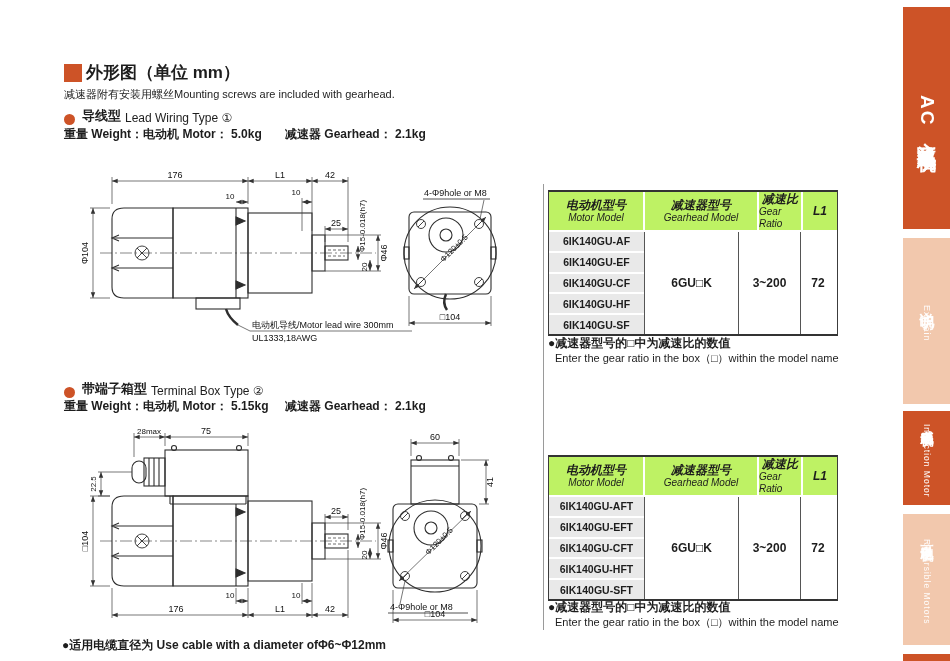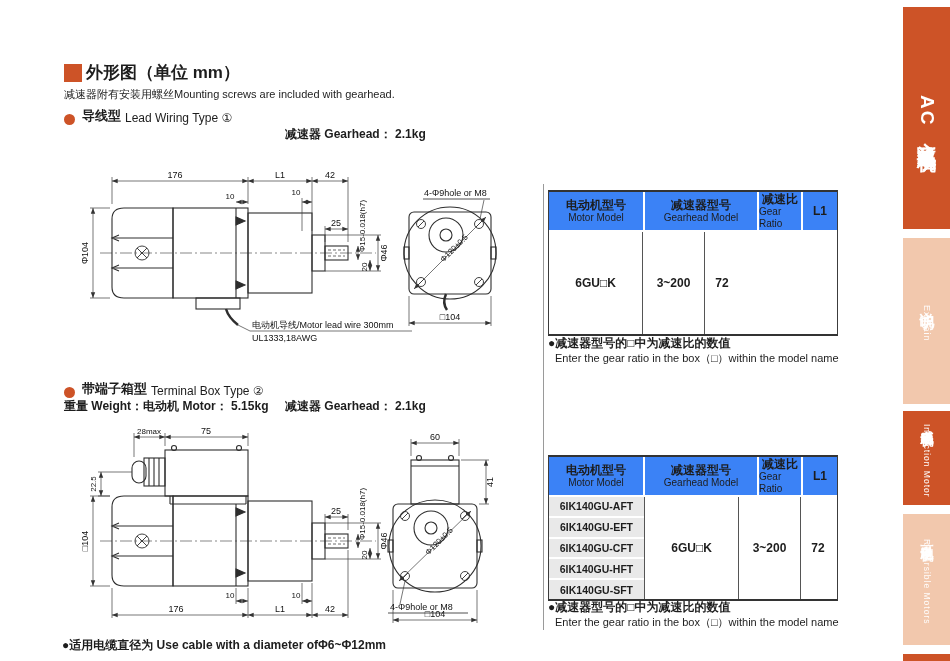--- a/index.html
+++ b/index.html
@@ -37,21 +37,21 @@
   .sec-dot{width:11px;height:11px;border-radius:50%;background:#cd5327;margin-right:7px;}
   .sec-cn{font-size:13px;font-weight:bold;margin-right:4px;}
   .sec-en{font-size:12px;}
   .weight-row{position:absolute;left:64px;width:480px;height:16px;font-size:12px;font-weight:bold;}
   .weight-row .w2{position:absolute;left:221px;top:0;}
   
   .vdivider{position:absolute;left:543px;top:184px;width:1px;height:446px;background:#9a9a9a;}
   
   .dim-table{position:absolute;left:548px;width:290px;border:1px solid #3c3c3c;
     border-top:2px solid #333;border-bottom:2px solid #333;box-sizing:border-box;}
-  .t-head{display:flex;height:38px;background:#3b82f6;border-bottom:2px solid #ffffff;}
+  .t-head{display:flex;height:38px;background:#bef264;border-bottom:2px solid #ffffff;font-style:italic;}
   .t-head .hc{display:flex;flex-direction:column;justify-content:center;align-items:center;
     border-right:2px solid #ffffff;box-sizing:border-box;}
   .t-head .hc:last-child{border-right:none;}
   .hc .cn{font-size:12px;font-weight:bold;line-height:14px;}
   .hc .en{font-size:10px;line-height:12px;}
   .hc1{width:96px;}.hc2{width:114px;}.hc3{width:44px;}.hc4{width:34px;}
   .t-body{display:flex;height:102px;}
   .col-models{width:96px;background:#e9e9e9;display:flex;flex-direction:column;
     border-right:1px solid #555;box-sizing:border-box;}
   .m-row{flex:1;display:flex;align-items:center;justify-content:center;
@@ -99,20 +99,21 @@
   <span class="title-cn">外形图（单位 mm）</span>
 </div>
 <div class="subtitle">减速器附有安装用螺丝Mounting screws are included with gearhead.</div>
 
 <div class="sec-head" style="top:107px;">
   <span class="sec-dot"></span>
   <span class="sec-cn">导线型</span>
   <span class="sec-en">Lead Wiring Type ①</span>
 </div>
 <div class="weight-row" style="top:126px;">
+  <span>重量 Weight：电动机 Motor： 5.0kg</span>
   <span class="w2">减速器 Gearhead： 2.1kg</span>
 </div>
 
 <div class="vdivider"></div>
 
 <svg viewBox="0 0 470 190" style="left:78px;top:168px;width:470px;height:190px;">
   <defs>
     <marker id="ar1" viewBox="0 0 10 10" refX="9" refY="5" markerWidth="9" markerHeight="9" orient="auto-start-reverse">
       <path d="M0,1.5 L9,5 L0,8.5 z" fill="#333"></path>
     </marker>
@@ -224,20 +225,27 @@
     </div>
     <div class="hc hc3">
       <span class="cn">减速比</span>
       <span class="en">Gear Ratio</span>
     </div>
     <div class="hc hc4">
       <span class="cn">L1</span>
     </div>
   </div>
   <div class="t-body">
+    <div class="col-models">
+      <div class="m-row">6IK140GU-AF</div>
+      <div class="m-row">6IK140GU-EF</div>
+      <div class="m-row">6IK140GU-CF</div>
+      <div class="m-row">6IK140GU-HF</div>
+      <div class="m-row">6IK140GU-SF</div>
+    </div>
     <div class="col-merged cm2">6GU□K</div>
     <div class="col-merged cm3">3~200</div>
     <div class="col-merged cm4">72</div>
   </div>
 </div>
 <div class="t-note" style="top:336px;">
   <div class="cn">●减速器型号的□中为减速比的数值</div>
   <div class="en">Enter the gear ratio in the box（□）within the model name</div>
 </div>
 

